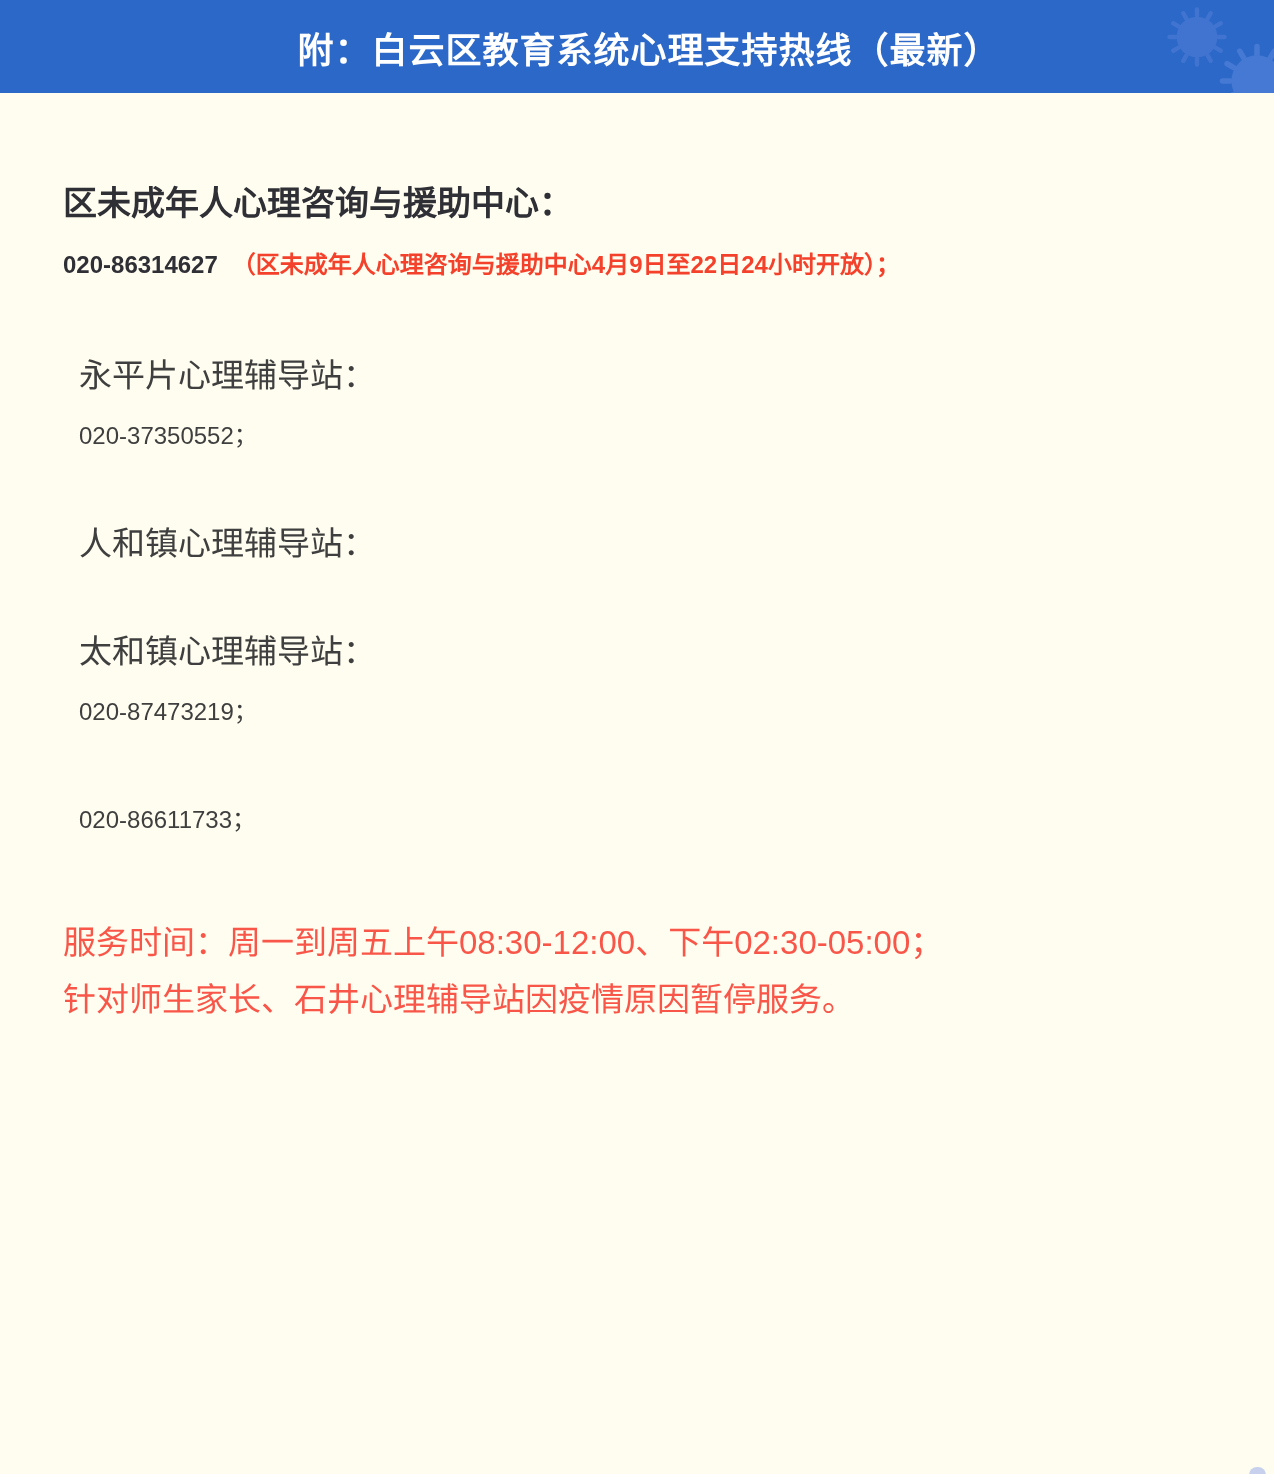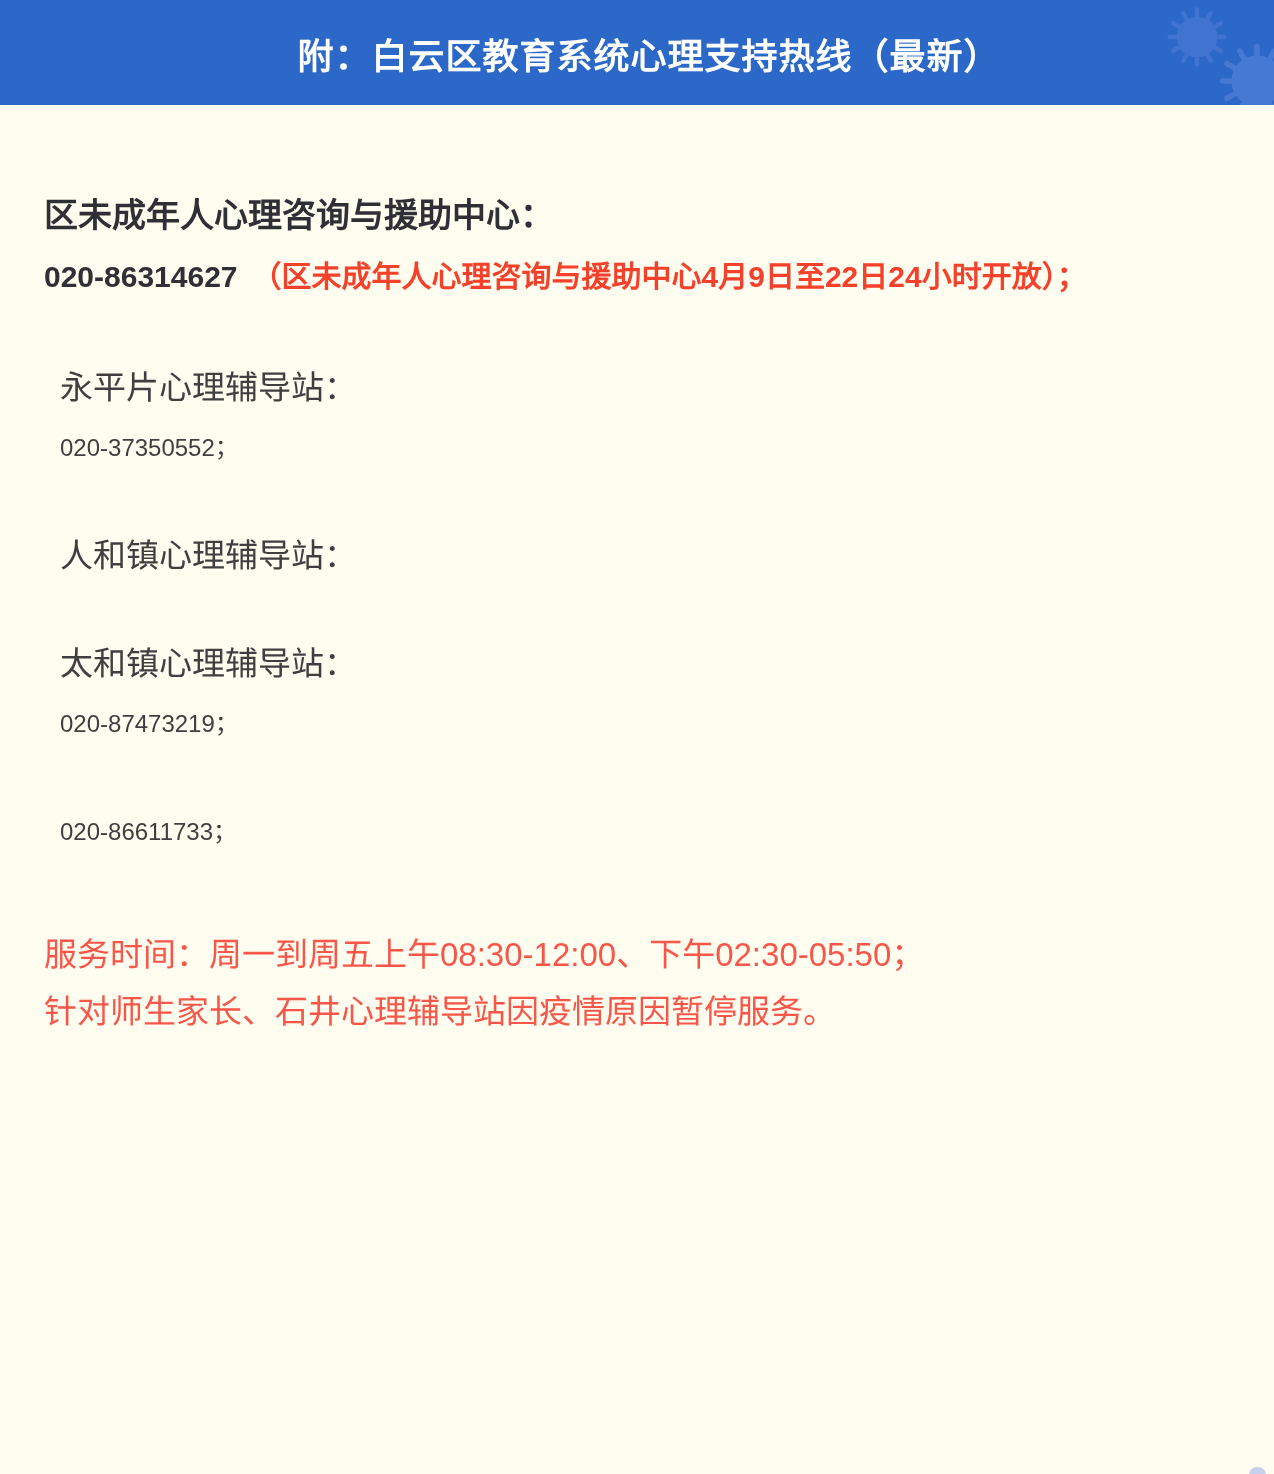--- a/index.html
+++ b/index.html
@@ -11,21 +11,21 @@
     position: relative;
     width: 1274px;
     height: 1474px;
     background: #fffdef;
     overflow: hidden;
   }
 
   
   .banner {
     position: relative;
-    height: 105px;
+    height: 93px;
     background: #2c68c8;
     display: flex;
     align-items: center;
     justify-content: center;
     overflow: hidden;
   }
   .banner-title {
     color: #ffffff;
     font-size: 36px;
     font-weight: bold;
@@ -56,33 +56,33 @@
     display: inline-block;
     margin-left: 37px;
     font-size: 37px;
     font-weight: bold;
     line-height: 44px;
     color: #f23d28;
     white-space: nowrap;
   }
 
   
-  .content { padding-left: 44px; padding-right: 30px; }
+  .content { padding-left: 63px; padding-right: 30px; }
 
   .center-block { margin-top: 88px; }
   .center-name {
     margin: 0;
     font-size: 34px;
     font-weight: bold;
     line-height: 44px;
     color: #2f2f36;
   }
   .center-phone-line {
     margin: 18px 0 0 0;
-    font-size: 30px;
+    font-size: 24px;
     font-weight: bold;
     line-height: 44px;
     white-space: nowrap;
   }
   .center-phone-number { color: #2f2f36; }
   .center-phone-note { color: #f4412b; margin-left: 14px; }
 
   .station { margin-top: 64px; }
   .station-first { margin-top: 67px; }
   .station p { margin: 16px; }
@@ -186,20 +186,20 @@
       <p class="station-name">太和镇心理辅导站：</p>
       <p class="station-phone">020-87473219；</p>
     </div>
 
     <div class="station">
       <p class="station-phone">020-86611733；</p>
     </div>
 
 
     <div class="service-note">
-      <p>服务时间：周一到周五上午08:30-12:00、下午02:30-05:50；</p>
+      <p>服务时间：周一到周五上午08:30-12:00、下午02:30-05:00；</p>
       <p>针对师生家长、石井心理辅导站因疫情原因暂停服务。</p>
     </div>
 
   </main>
 
   <div class="corner-blob"></div>
 </div>
 
 </body></html>

